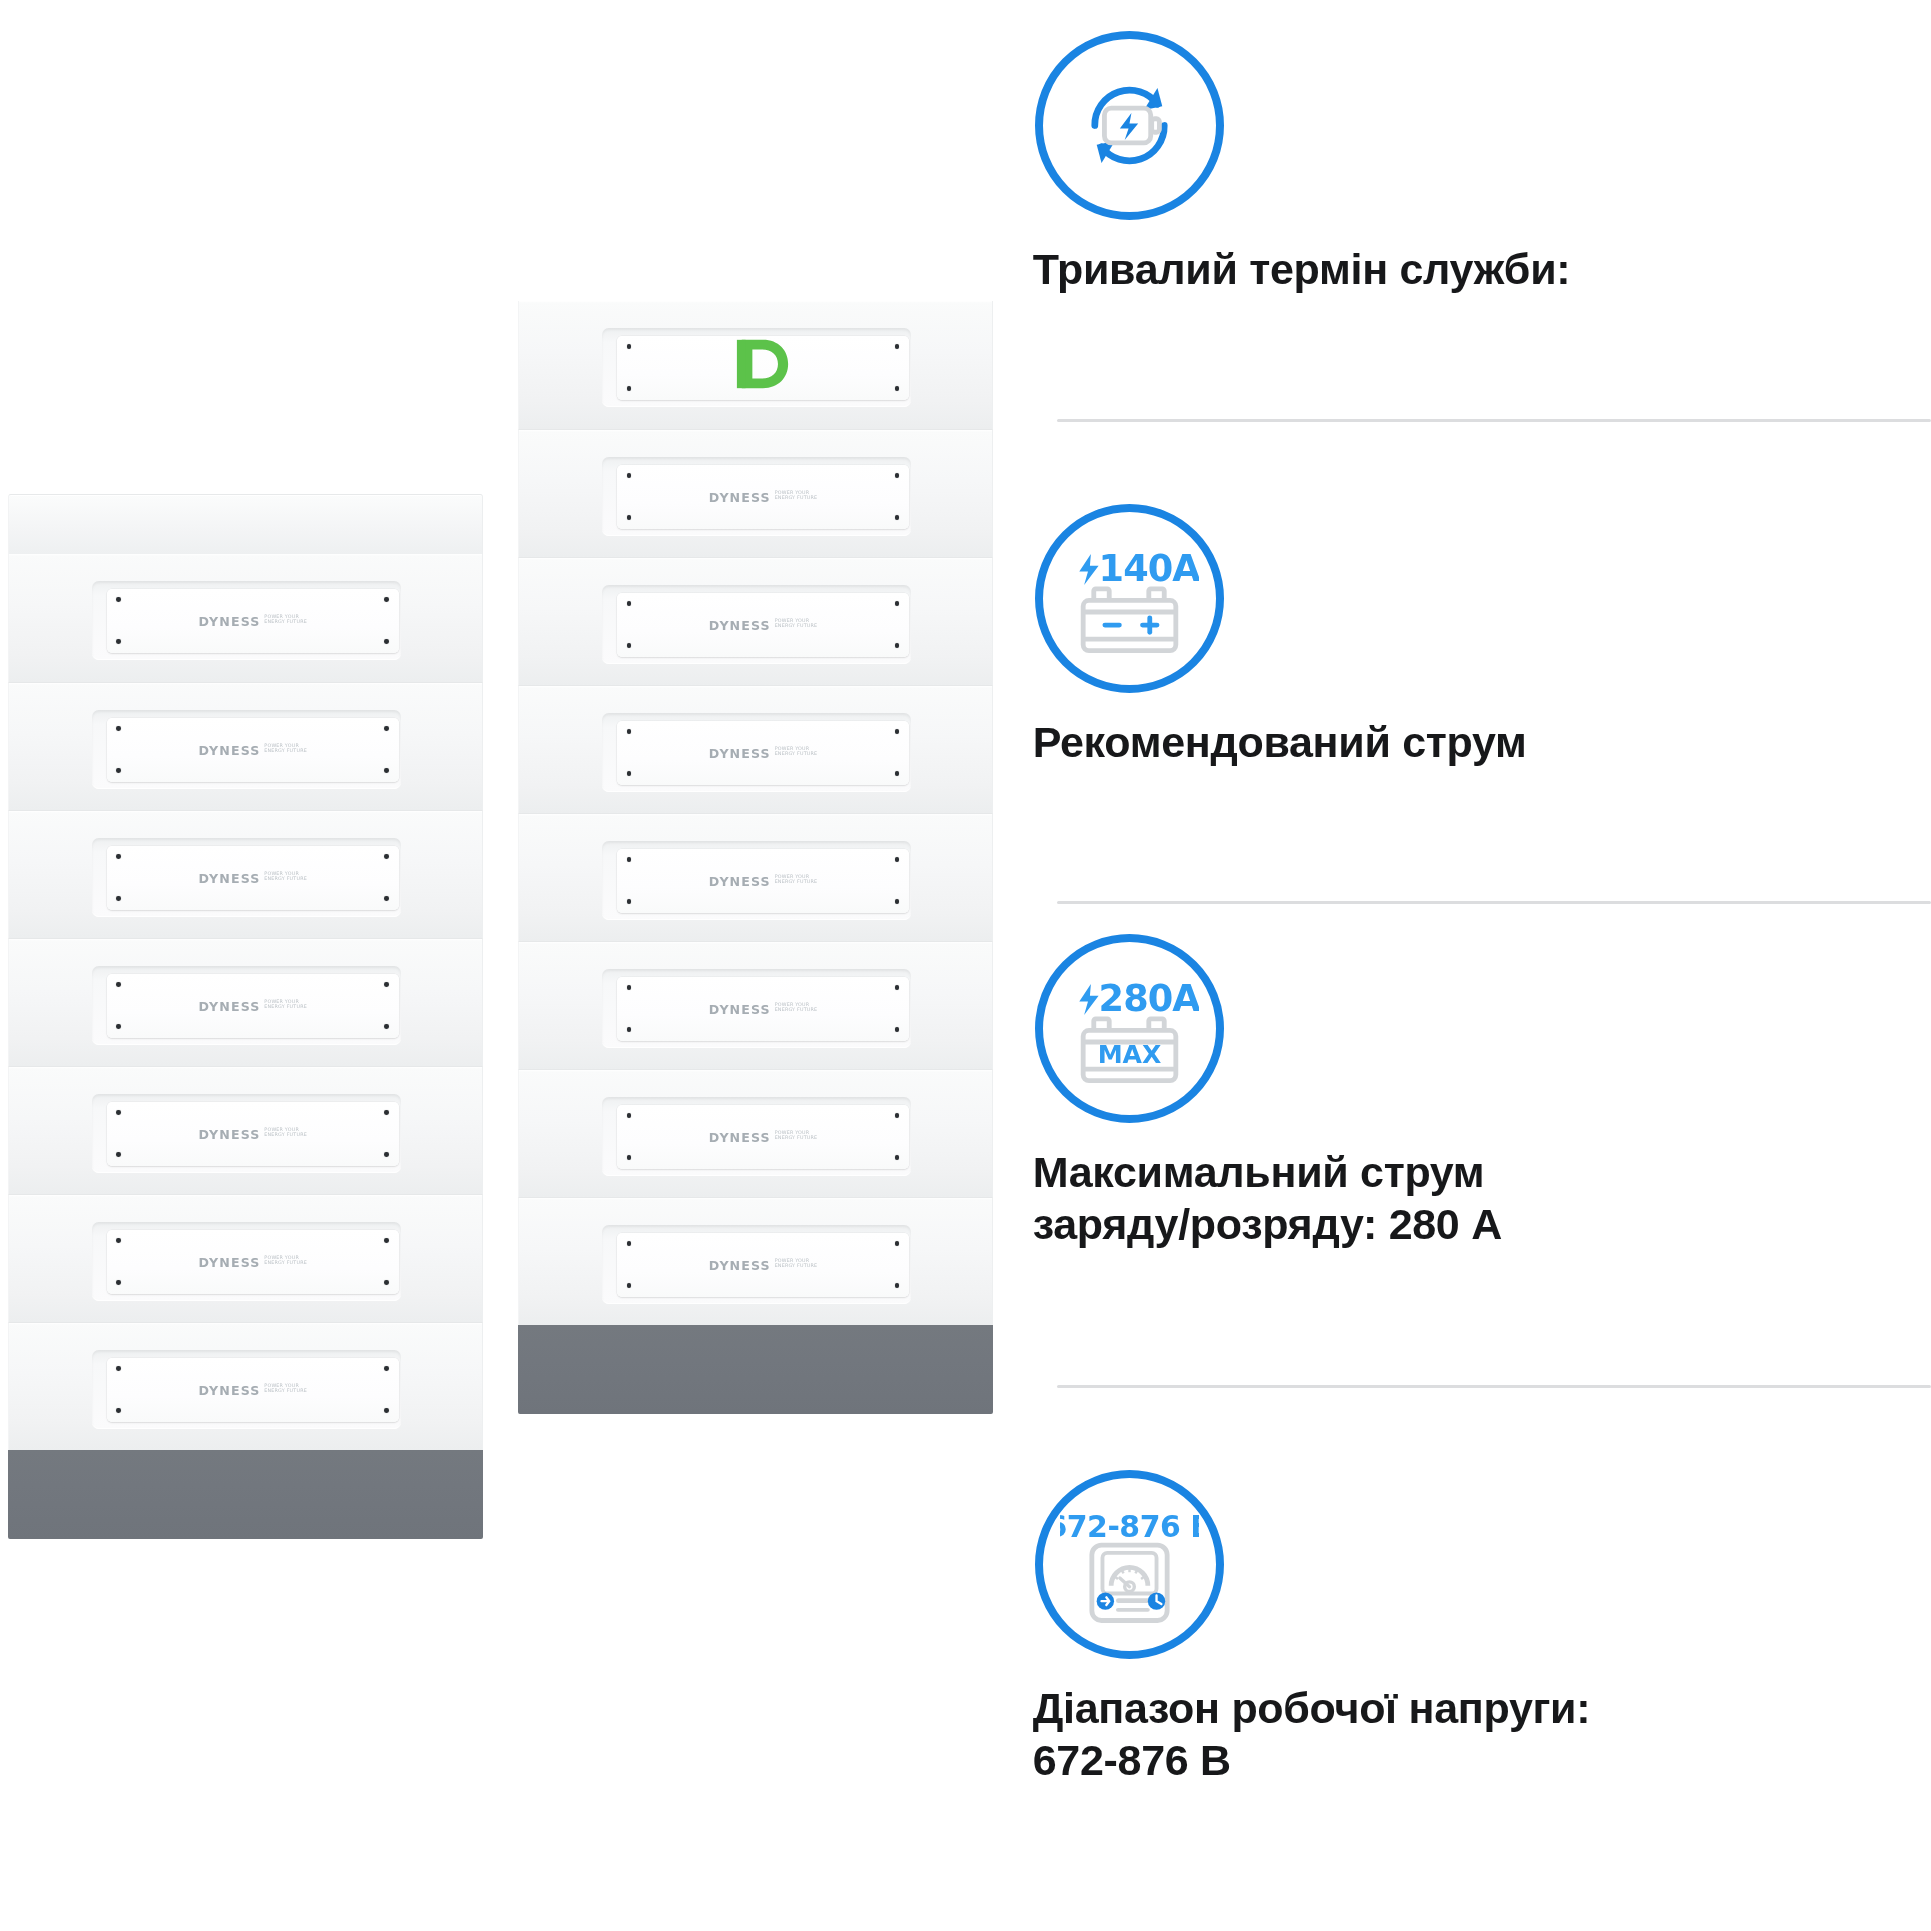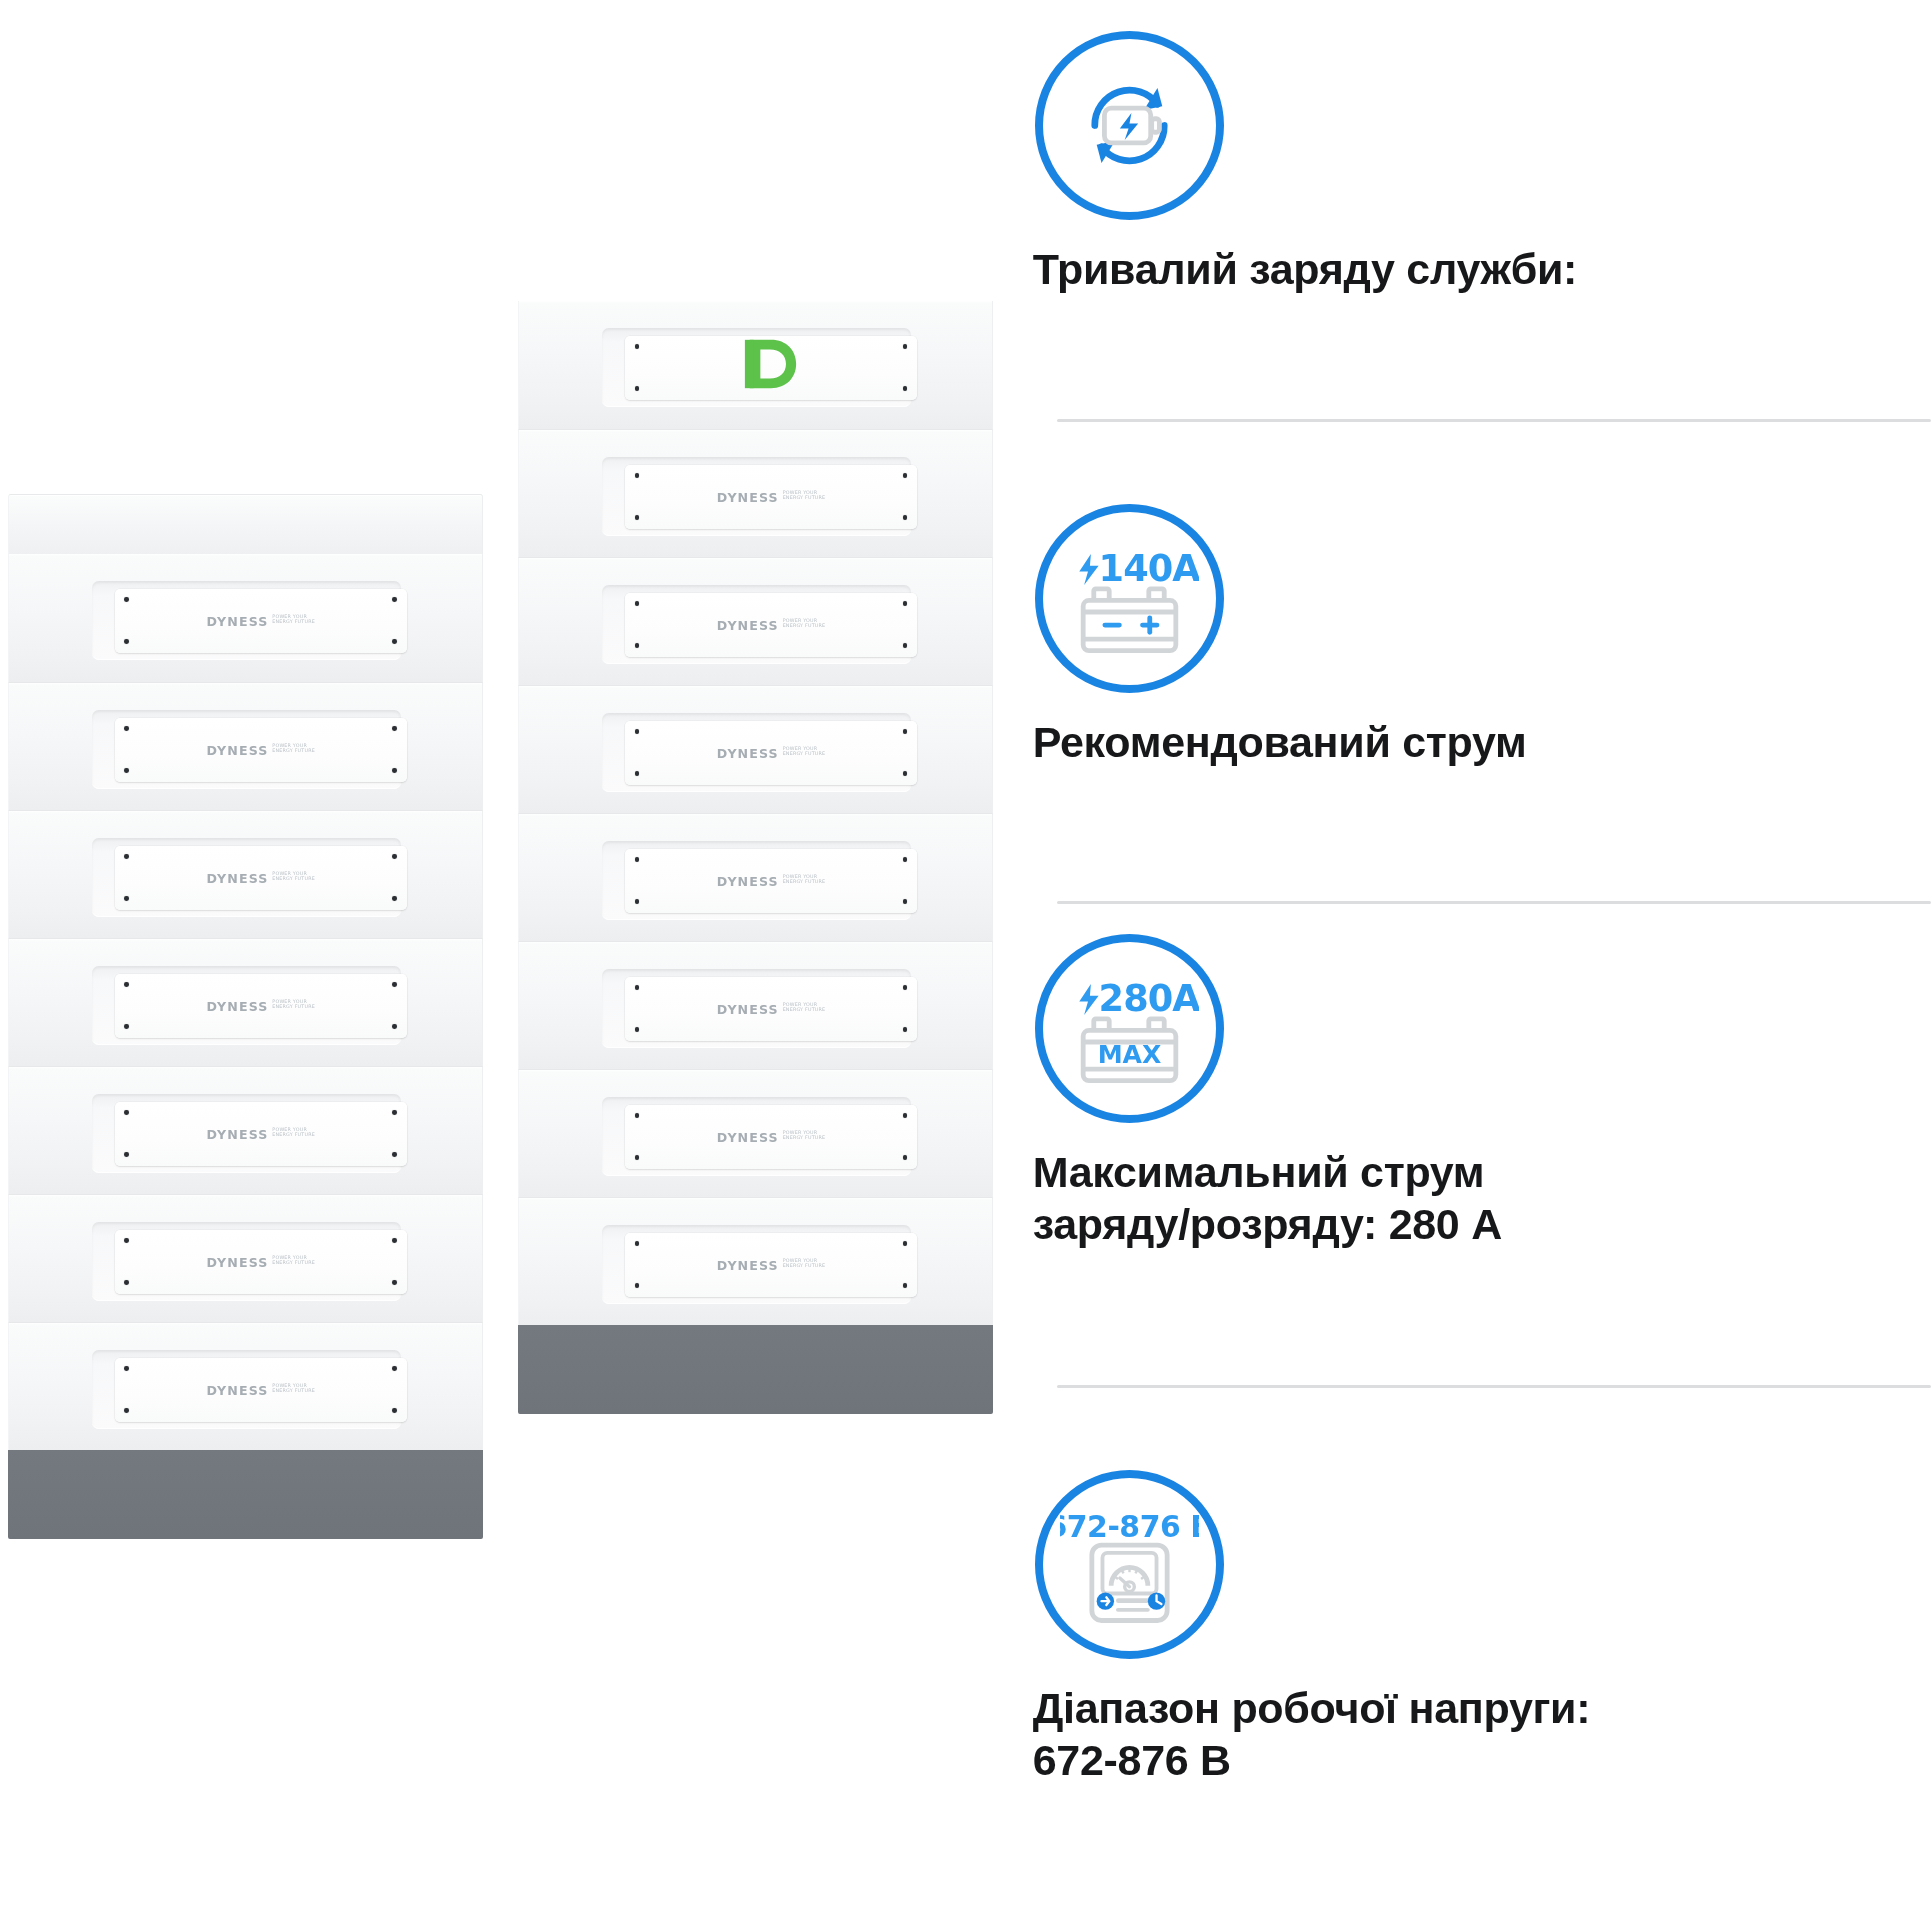--- a/index.html
+++ b/index.html
@@ -52,21 +52,21 @@
   
   .plate-well {
     position: absolute;
     left: 83px; top: 27px; width: 309px; height: 79px;
     background: linear-gradient(180deg,#eef0f1 0%, #f7f8f9 18%, #fbfbfc 100%);
     border-radius: 6.8px;
     box-shadow: inset 0 1.9px 2.9px rgba(0,0,0,0.055), inset 0 -1px 0 #ffffff;
   }
   .plate {
     position: absolute;
-    left: 23px; top: 7.7px; width: 292px; height: 64px;
+    left: 15px; top: 7.7px; width: 292px; height: 64px;
     background: linear-gradient(180deg,#ffffff 0%, #fdfdfe 60%, #f9fafa 100%);
     border-radius: 4.8px;
     box-shadow: 0 1px 1.9px rgba(0,0,0,0.10), 0 0 0 0.5px rgba(0,0,0,0.05);
   }
   .screw {
     position: absolute; width: 4.8px; height: 4.8px; border-radius: 50%;
     background: #2b2f33;
     box-shadow: 0 0 1px rgba(0,0,0,0.4);
   }
   .screw.tl { left: 9.7px; top: 8.7px; }
@@ -363,21 +363,21 @@
             <path d="M106 70 A36 36 0 0 1 41 92" fill="none" stroke="#1a84e2" stroke-width="7" stroke-linecap="round"></path>
             <path d="M41 109 L36 90 L55 86 Z" fill="#1a84e2"></path>
 
             <rect x="44" y="52" width="48" height="36" rx="7" fill="#ffffff" stroke="#d2d5d8" stroke-width="5"></rect>
             <rect x="93" y="63" width="8" height="14" rx="3" fill="#ffffff" stroke="#d2d5d8" stroke-width="5"></rect>
             <path d="M72 57 L60 73 H69 L65 85 L79 68 H70 Z" fill="#1a84e2"></path>
           </svg>
         </div>
       </div>
       <div class="feature-text">
-        <span>Тривалий заряду служби:</span>
+        <span>Тривалий термін служби:</span>
       </div>
     </div>
     <div class="divider d1"></div>
 
     <div class="feature f2">
       <div class="icon-wrap">
         <div class="icon-circle">
           <svg width="139" height="139" viewBox="0 0 144 144" aria-hidden="true">
 
             <path d="M32 26 L20 44 H29 L25 58 L40 38 H31 Z" fill="#2f9bf0"></path>

